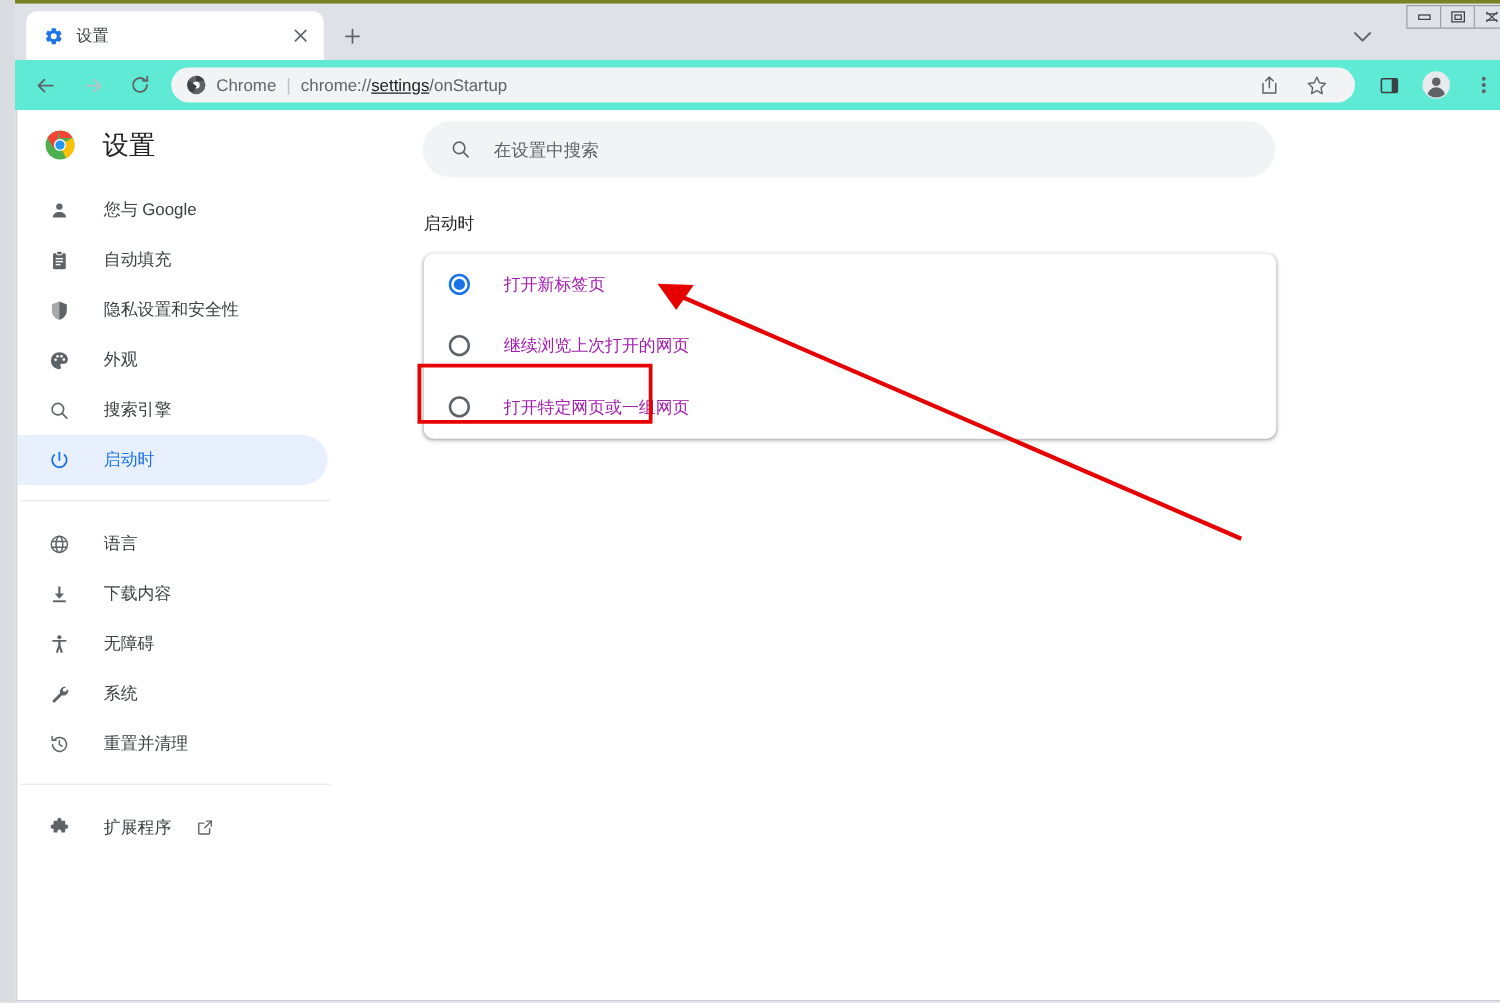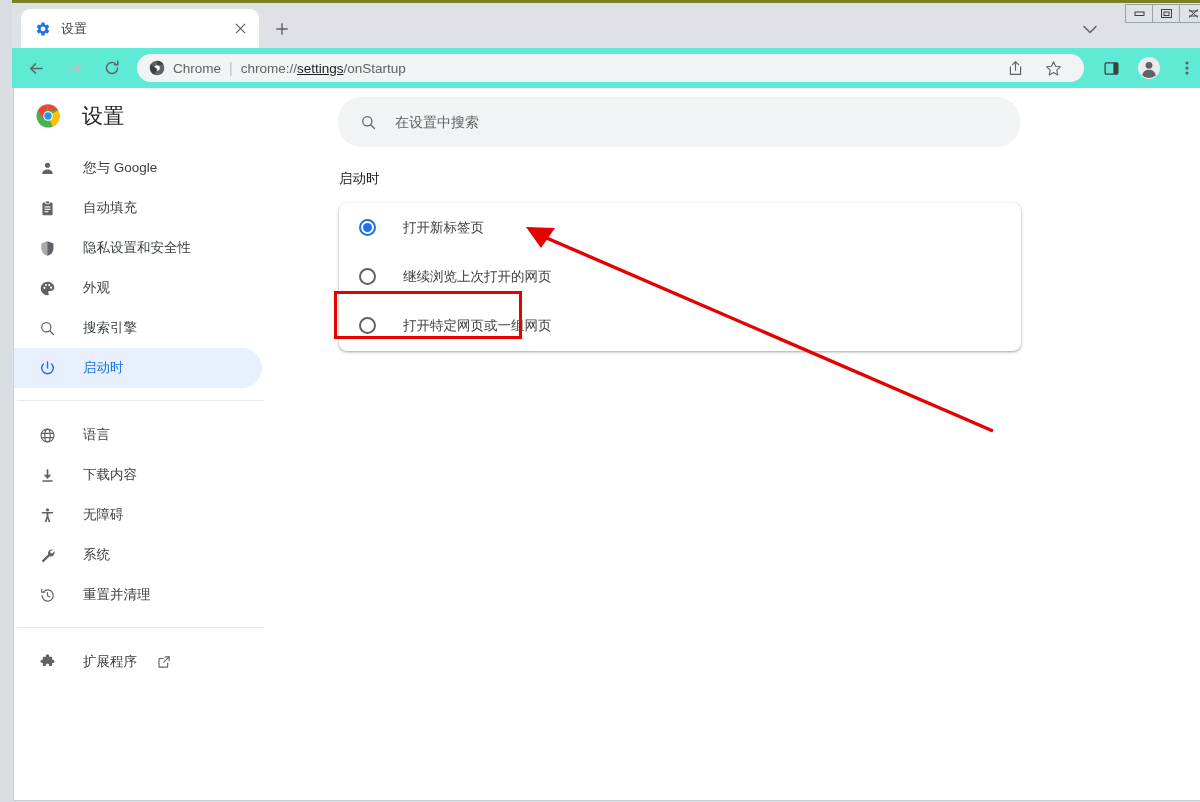--- a/index.html
+++ b/index.html
@@ -147,21 +147,21 @@
     height: 1px; background: #e7e8ea; margin: 12px 0 10px 3px; width: 247px;
   }
   .ext-link-icon { margin-left: 20px; color: #5f6368; display:flex; }
   
   .main {
     position: absolute; left: 250px; top: 0; right: 0; bottom: 0;
     background: #ffffff;
   }
   .searchbar {
     position: absolute; left: 74px; top: 9px;
-    width: 682px; height: 50px;
+    width: 682px; height: 45px;
     background: #f1f3f4; border-radius: 23px;
     display: flex; align-items: center; padding: 0 22px;
   }
   .searchbar .s-icon { color: #5f6368; display:flex; align-items:center; flex:none; }
   .search-input {
     margin-left: 18px; border: none; outline: none; background: transparent;
     font-family: inherit; font-size: 14px; color: #202124; flex: 1;
   }
   .search-input::placeholder { color: #5f6368; }
   .section-heading {
@@ -186,21 +186,21 @@
     position: absolute; left: 0; top: 0;
     width: 17px; height: 17px; border-radius: 50%;
     border: 2px solid #5f6368; box-sizing: border-box;
   }
   .radio.checked .ring { border-color: #1a73e8; }
   .radio.checked .dot {
     position: absolute; left: 4px; top: 4px;
     width: 9px; height: 9px; border-radius: 50%; background: #1a73e8;
   }
   .radio-label {
-    margin-left: 26px; font-size: 13.5px; color: #404040;
+    margin-left: 26px; font-size: 13.5px; color: #a21caf;
   }
   
   .anno-box {
     position: absolute; left: 320px; top: 203px;
     width: 188px; height: 48px;
     border: 3px solid #e60000;
     pointer-events: none;
   }
   .anno-arrow {
     position: absolute; left: 0; top: 0; width: 1198px; height: 713px;

